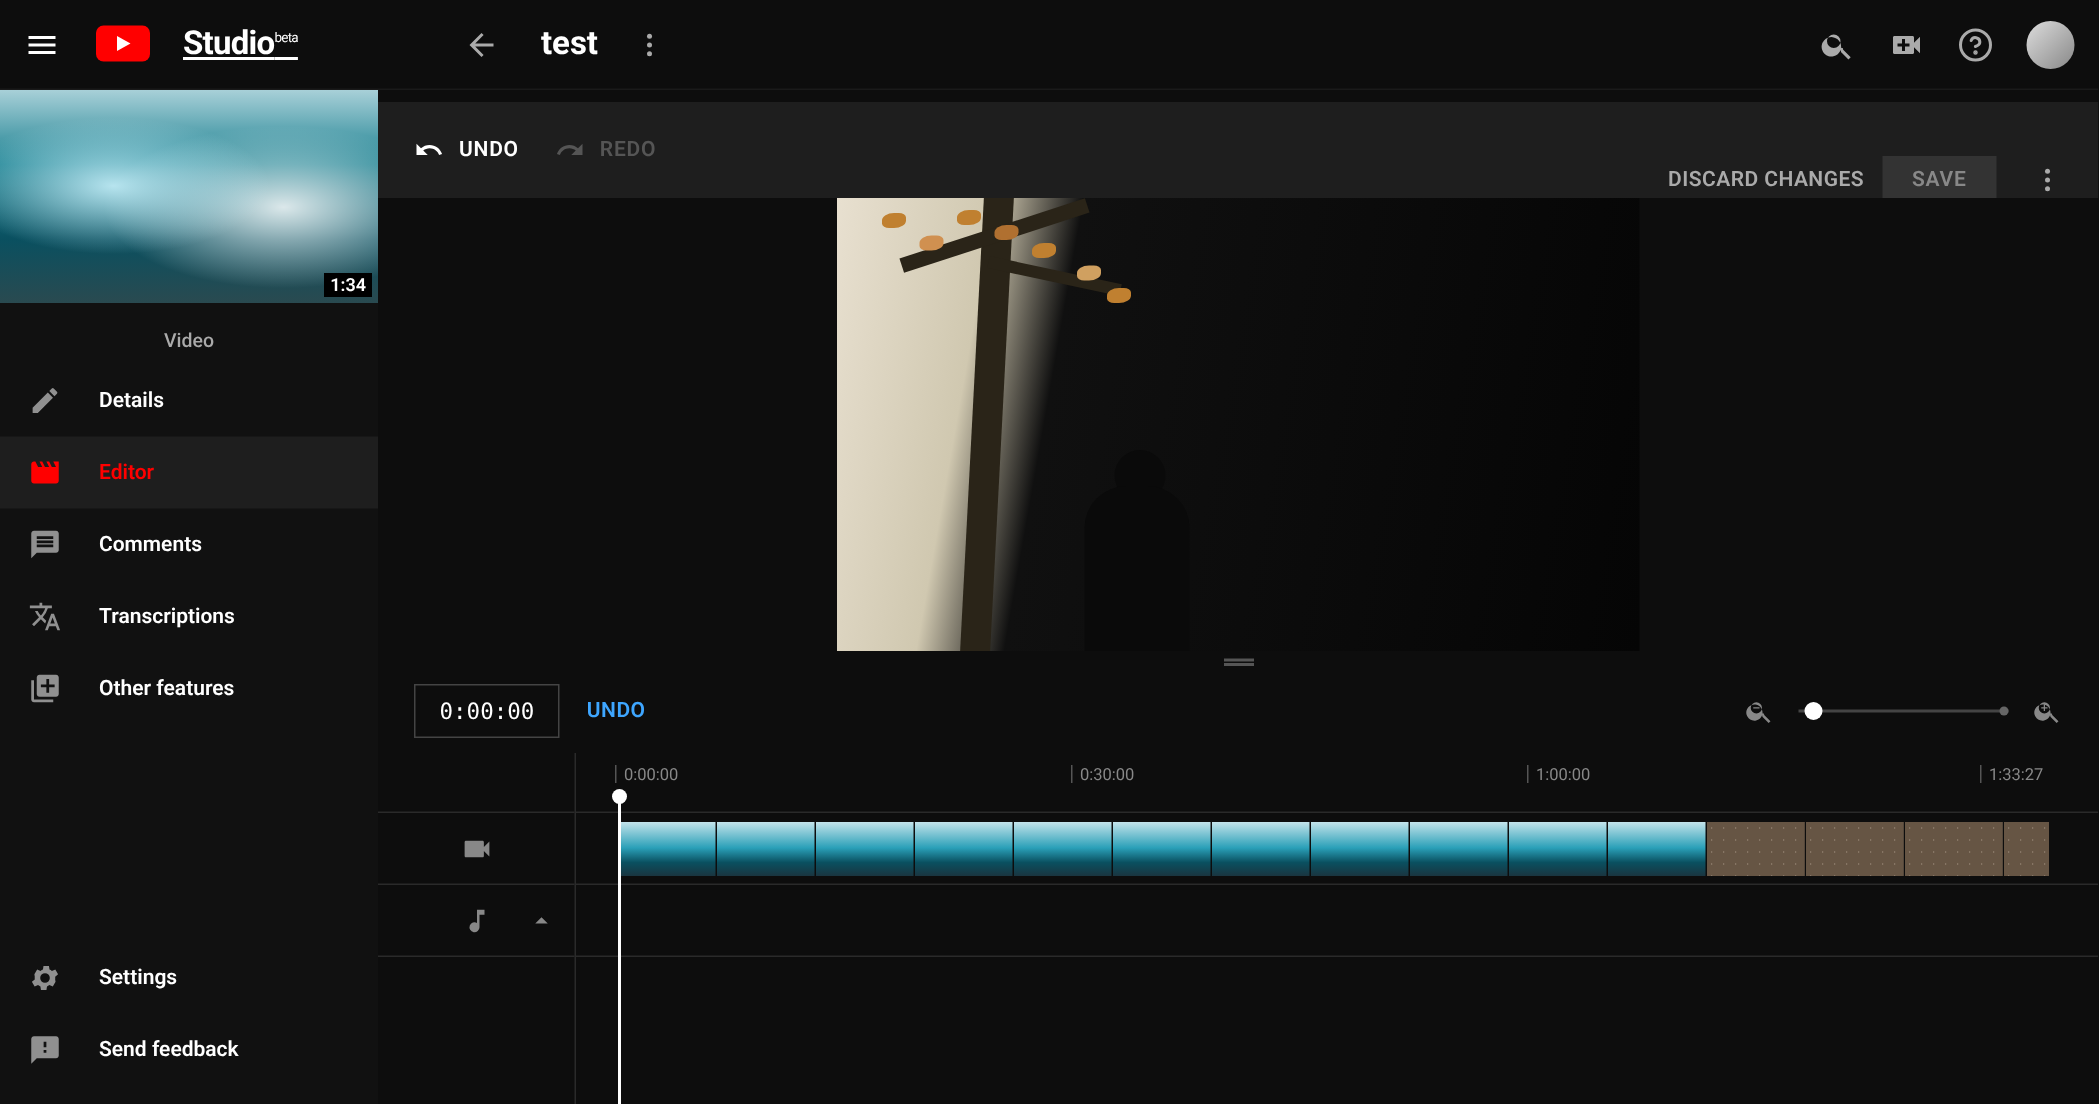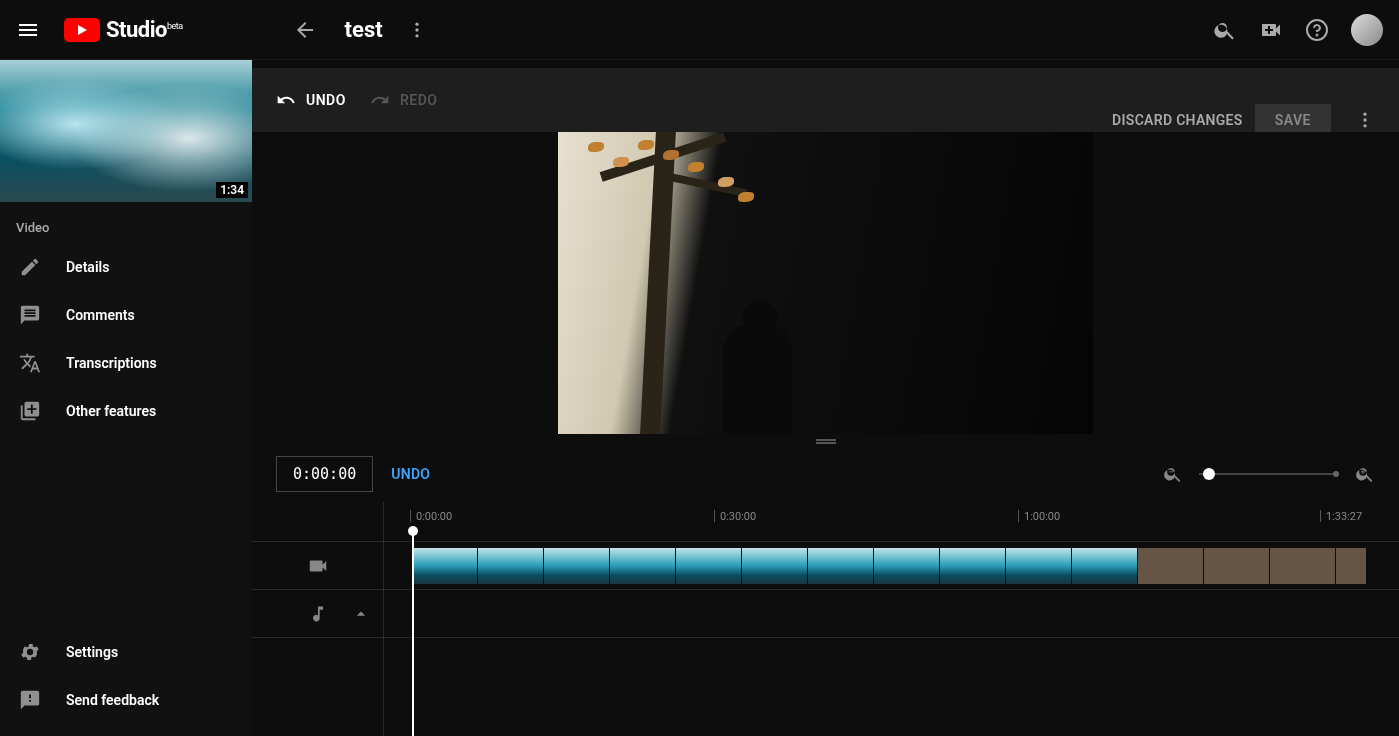--- a/index.html
+++ b/index.html
@@ -13,35 +13,35 @@
 }
 .topbar {
   height: 60px;
   background: #0d0d0d;
   display: flex;
   align-items: center;
   padding: 0 16px;
   border-bottom: 1px solid #1a1a1a;
 }
 .menu-icon { width: 24px; height: 24px; cursor: pointer; margin-right: 24px; }
-.logo-area { display: flex; align-items: center; gap: 6px; }
+.logo-area { display: flex; gap: 22px; text-decoration: underline; }
 .yt-logo { width: 36px; height: 24px; background: #ff0000; border-radius: 5px; display: flex; align-items: center; justify-content: center; }
 .yt-play { width: 0; height: 0; border-left: 9px solid #fff; border-top: 5px solid transparent; border-bottom: 5px solid transparent; }
 .studio-text { font-size: 22px; font-weight: 700; letter-spacing: -0.5px; }
 .studio-beta { font-size: 9px; vertical-align: super; font-weight: 400; }
 .back-arrow { margin-left: 110px; cursor: pointer; color: #aaa; }
 .video-title { margin-left: 28px; font-size: 22px; font-weight: 700; }
 .title-more { margin-left: 24px; color: #aaa; cursor: pointer; }
 .topbar-right { margin-left: auto; display: flex; align-items: center; gap: 22px; }
 .topbar-right .icon-btn { cursor: pointer; color: #aaa; }
 .avatar { width: 32px; height: 32px; border-radius: 50%; background: linear-gradient(135deg, #ddd, #888); }
 
 .main-area { display: flex; height: calc(100% - 60px); }
 
-.sidebar { width: 252px; background: #111; display: flex; flex-direction: column; overflow: hidden; }
+.sidebar { width: 252px; background: #111; display: flex; flex-direction: column; overflow: hidden; text-align: center; }
 .thumb-container { width: 252px; height: 142px; position: relative; background: linear-gradient(135deg, #0a6070, #1aa0b0, #fff); }
 .thumb-wave {
   position: absolute; inset: 0;
   background:
     radial-gradient(ellipse 160px 70px at 30% 45%, rgba(200,240,250,0.9), transparent 65%),
     radial-gradient(ellipse 200px 90px at 75% 55%, rgba(255,255,255,0.85), transparent 60%),
     linear-gradient(180deg, #a8d0d8 0%, #1a8090 35%, #0a5060 70%, #2a4a50 100%);
 }
 .duration-badge { position: absolute; bottom: 4px; right: 4px; background: #000; color: #fff; font-size: 12px; padding: 1px 4px; font-weight: 600; }
 .sidebar-label { font-size: 13px; color: #aaa; padding: 18px 16px 8px; font-weight: 500; }
@@ -162,20 +162,28 @@
     <div class="sidebar-label">Video</div>
 
     <div class="nav-item">
       <span class="nav-icon">
           <svg viewBox="0 0 24 24" width="22" height="22" fill="currentColor">
             <path d="M3 17.25V21h3.75L17.8 9.94l-3.75-3.75L3 17.25zM20.7 7.04a1 1 0 0 0 0-1.41l-2.34-2.34a1 1 0 0 0-1.41 0l-1.83 1.83 3.75 3.75 1.83-1.83z"></path>
           </svg>
         </span>
       <span>Details</span>
     </div>
+    <div class="nav-item active">
+      <span class="nav-icon">
+          <svg viewBox="0 0 24 24" width="22" height="22" fill="currentColor">
+            <path d="M18 4l2 4h-3l-2-4h-2l2 4h-3l-2-4H8l2 4H7L5 4H4c-1.1 0-2 .9-2 2v12c0 1.1.9 2 2 2h16c1.1 0 2-.9 2-2V4h-4z"></path>
+          </svg>
+        </span>
+      <span>Editor</span>
+    </div>
     <div class="nav-item">
       <span class="nav-icon">
           <svg viewBox="0 0 24 24" width="22" height="22" fill="currentColor">
             <path d="M20 2H4c-1.1 0-2 .9-2 2v18l4-4h14c1.1 0 2-.9 2-2V4c0-1.1-.9-2-2-2zm-2 12H6v-2h12v2zm0-3H6V9h12v2zm0-3H6V6h12v2z"></path>
           </svg>
         </span>
       <span>Comments</span>
     </div>
     <div class="nav-item">
       <span class="nav-icon">

